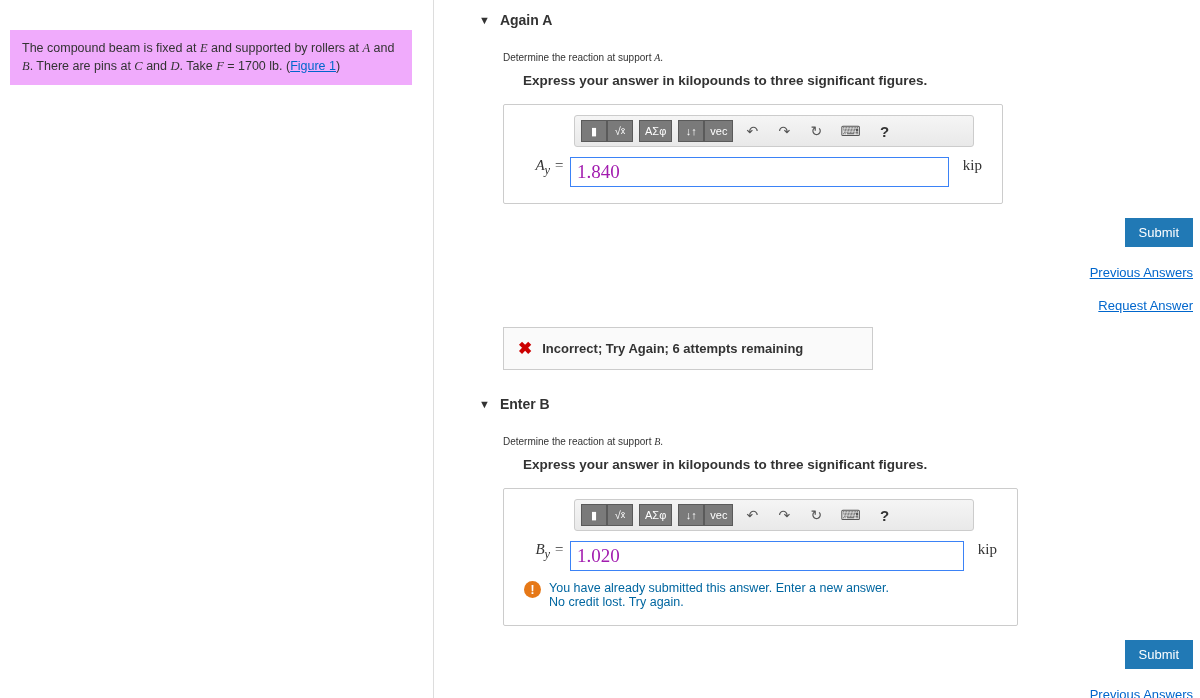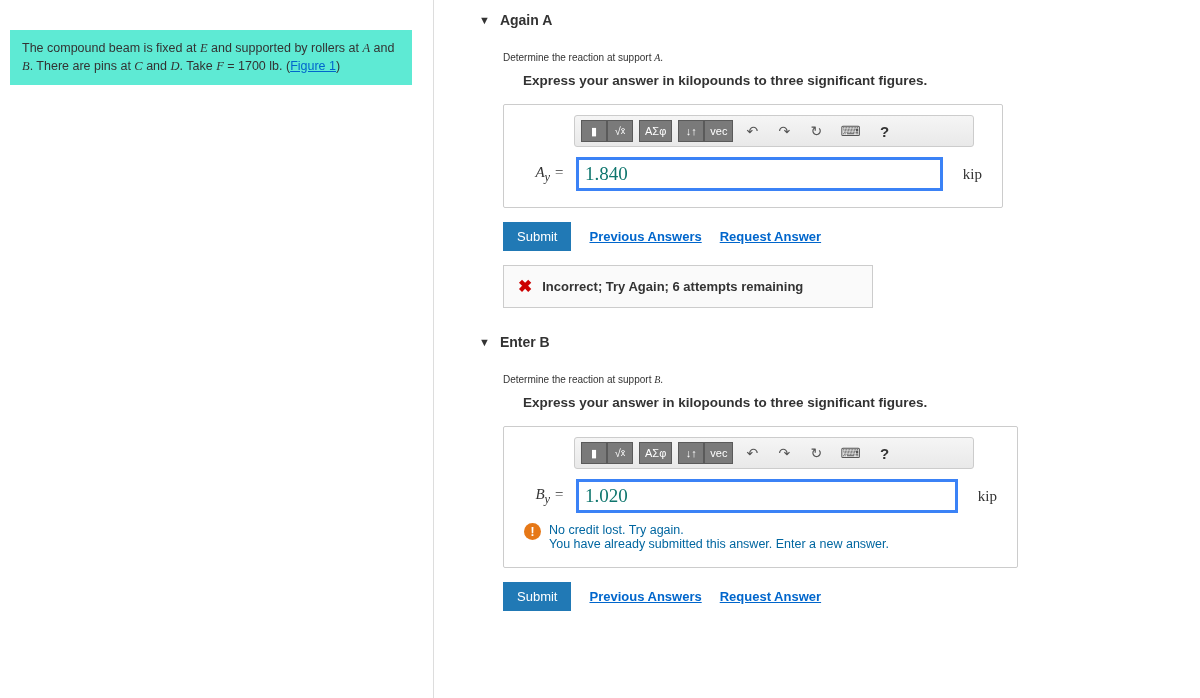--- a/index.html
+++ b/index.html
@@ -12,21 +12,21 @@
     height: 698px;
     position: relative;
   }
   .left-col {
     position: absolute;
     left: 10px;
     top: 30px;
     width: 402px;
   }
   .problem-box {
-    background: #5eead4;
+    background: #f0abfc;
     padding: 10px 12px;
     font-size: 12.5px;
     line-height: 1.4;
     color: #333;
   }
   .italic { font-style: italic; font-family: 'Times New Roman', serif; }
   .problem-link { color: #0066cc; text-decoration: underline; cursor: pointer; }
   .right-col {
     position: absolute;
     left: 433px;
@@ -94,49 +94,49 @@
   }
   .tb-btn.help {
     background: transparent;
     color: #333;
     border: none;
     font-size: 15px;
     font-weight: bold;
   }
   .answer-row {
     display: flex;
-    align-items: center;
-    gap: 12px;
+    align-items: flex-start;
+    gap: 6px;
   }
   .answer-label {
     font-style: italic;
     font-family: 'Times New Roman', serif;
     font-size: 15px;
     min-width: 40px;
     text-align: right;
   }
   .answer-input {
-    border: 3px solid #3b82f6;
+    border: 1px solid #3b82f6;
     font-size: 19px;
     padding: 3px 6px;
     width: 380px;
     font-family: 'Times New Roman', serif;
-    color: #0f766e;
+    color: #a21caf;
   }
   .unit { font-family: 'Times New Roman', serif; font-size: 15px; margin-left: 8px; }
-  .submit-row { margin-top: 14px; display: flex; align-items: center; gap: 18px; }
+  .submit-row { margin-top: 14px; display: flex; align-items: flex-end; gap: 18px; flex-direction: column; }
   .submit-btn {
     background: #2179b5;
     color: #fff;
     border: none;
     padding: 7px 14px;
     font-size: 13px;
     cursor: pointer;
   }
-  .link { color: #0066cc; text-decoration: underline; font-size: 13px; cursor: pointer; font-weight: bold; }
+  .link { color: #0066cc; text-decoration: underline; font-size: 13px; cursor: pointer; }
   .feedback-box {
     border: 1px solid #ccc;
     background: #fafafa;
     padding: 10px 14px;
     margin-top: 14px;
     width: 370px;
     font-size: 13px;
     font-weight: bold;
     display: flex;
     align-items: center;
@@ -262,22 +262,22 @@
           <div class="tb-btn help">?</div>
         </div>
         <div class="answer-row">
           <span class="answer-label"><span>B</span><sub>y</sub><span> = </span></span>
           <input class="answer-input" style="width: 395px;" value="1.020">
           <span class="unit">kip</span>
         </div>
         <div class="info-row">
           <div class="info-icon">!</div>
           <div>
+            <div>You have already submitted this answer. Enter a new answer.</div>
             <div>No credit lost. Try again.</div>
-            <div>You have already submitted this answer. Enter a new answer.</div>
           </div>
         </div>
       </div>
 
       <div class="submit-row">
         <button class="submit-btn">Submit</button>
         <span class="link">Previous Answers</span>
         <span class="link">Request Answer</span>
       </div>
     </div>

